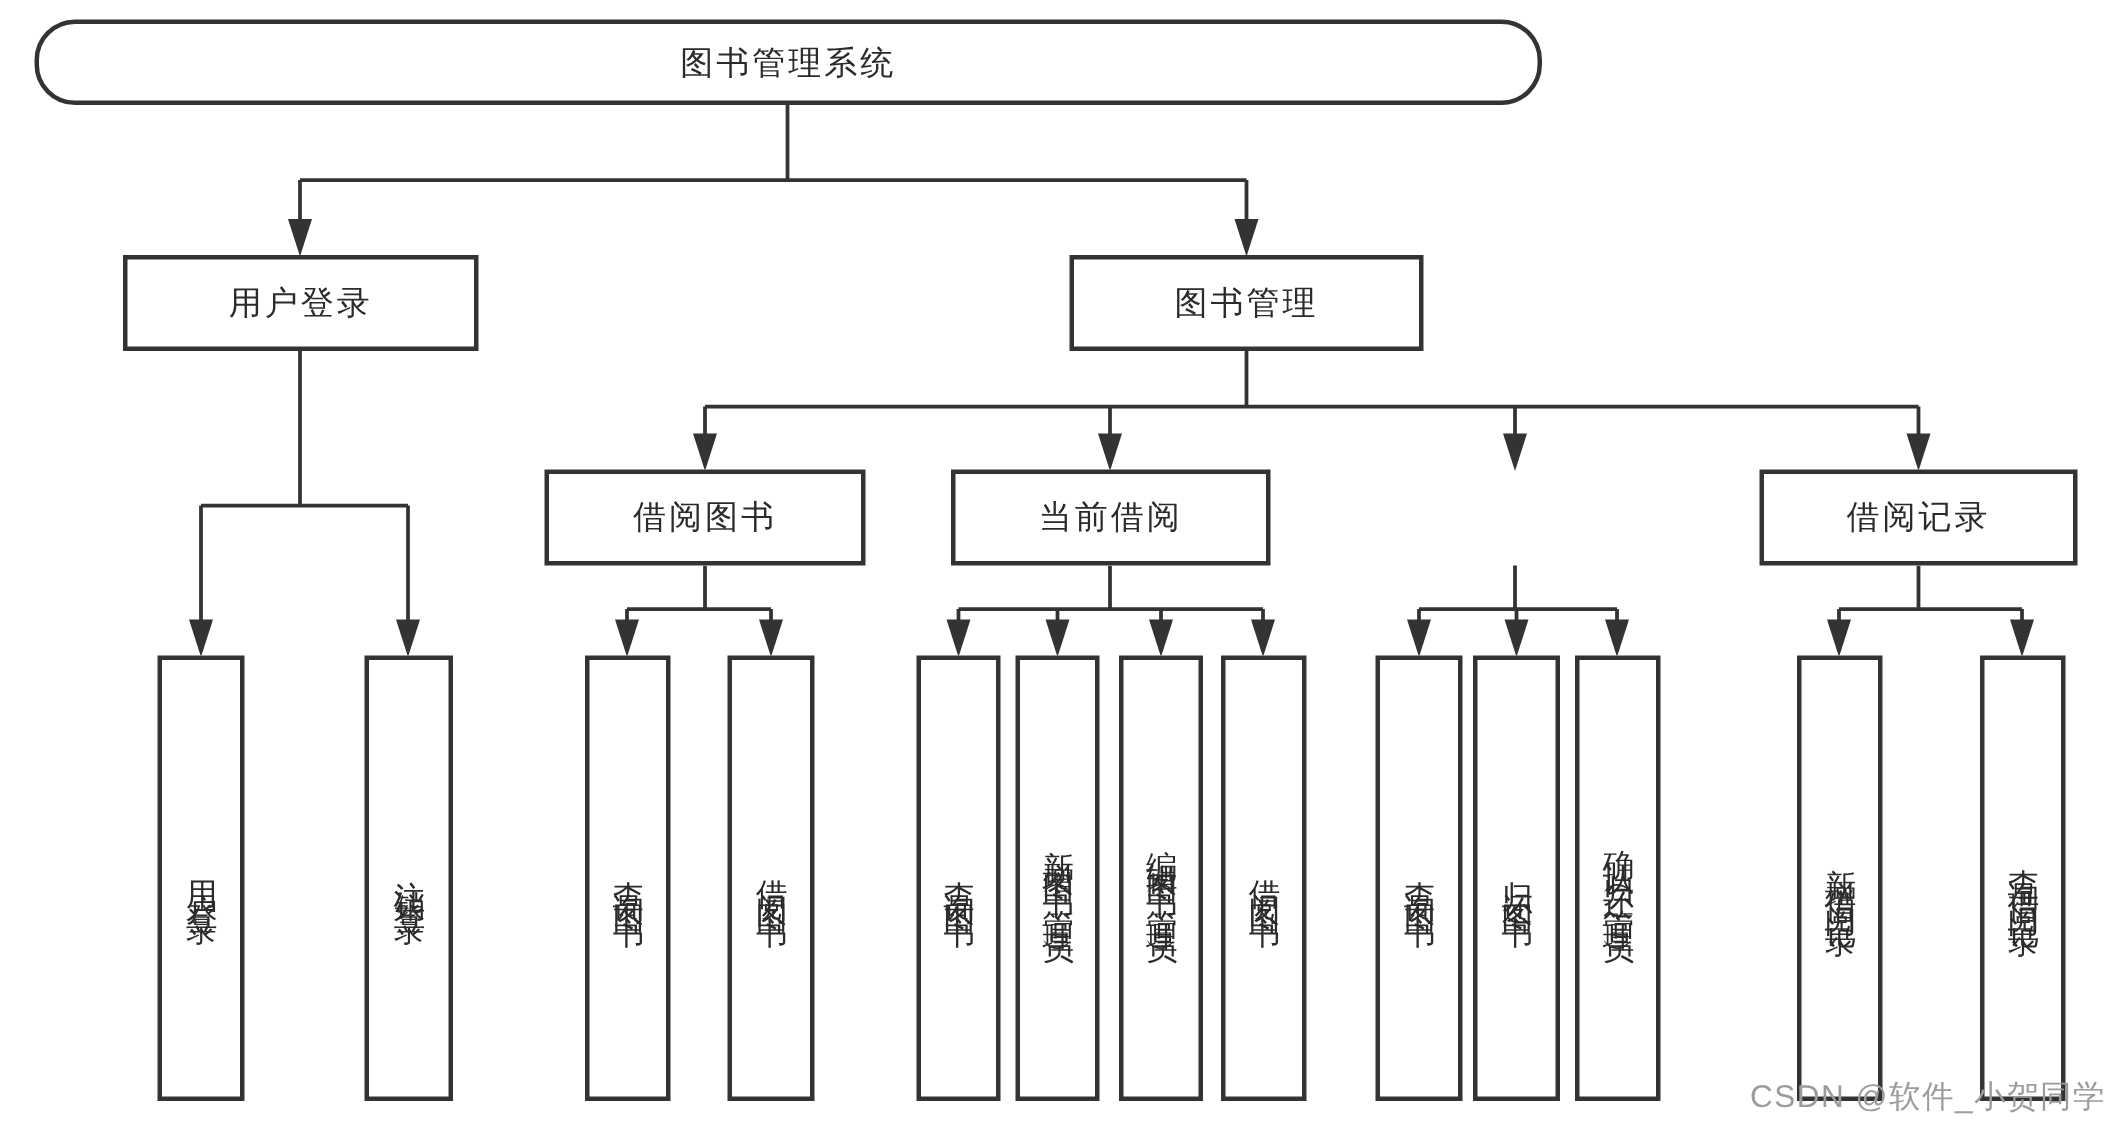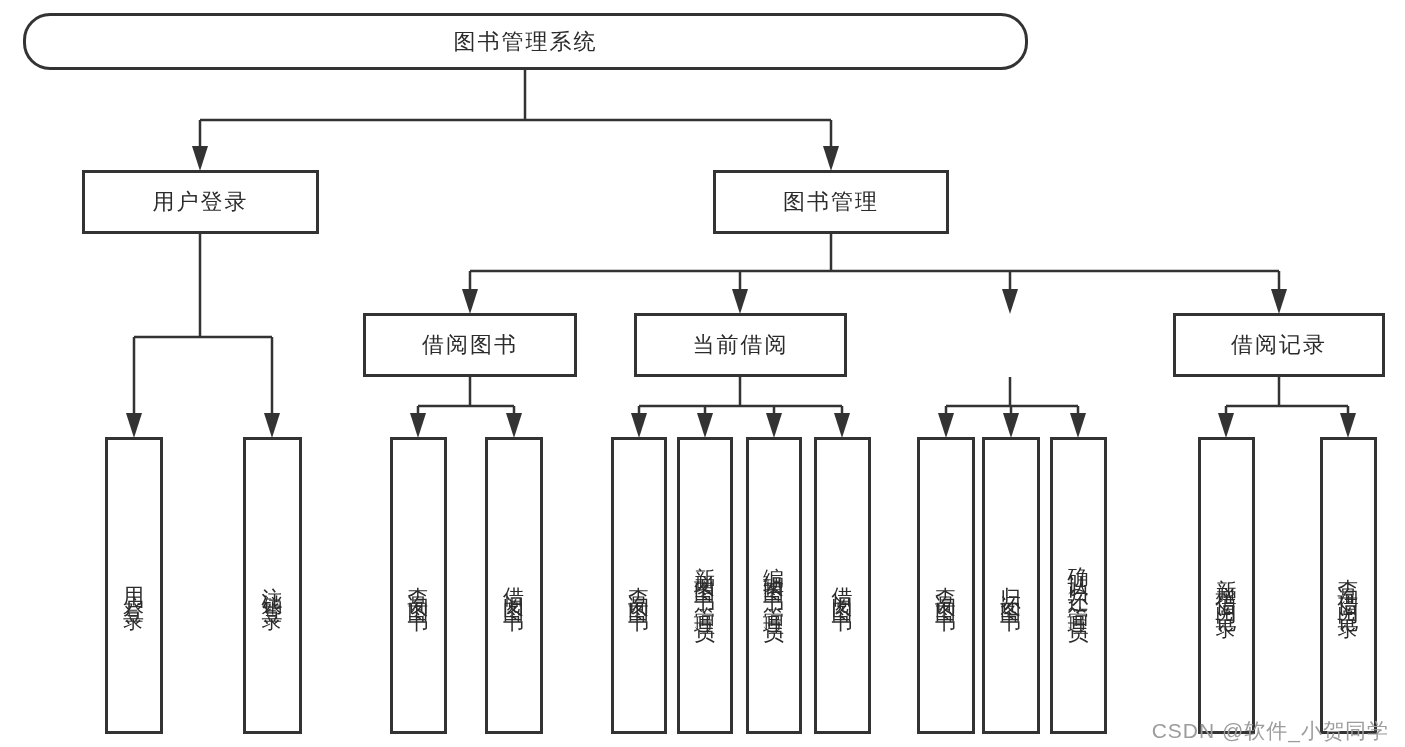--- a/index.html
+++ b/index.html
@@ -35,21 +35,21 @@
   .leaf .vtext {
     writing-mode: vertical-rl;
     text-orientation: mixed;
     letter-spacing: 8px;
     line-height: 1.1;
   }
 
   .watermark {
     position: absolute;
     top: 717px;
-    right: 16px;
+    right: 1px;
     font-size: 21px;
     color: #9c9c9c;
     letter-spacing: 1px;
     white-space: nowrap;
   }
 </style>
 </head>
 <body>
 
 <div id="canvas">

